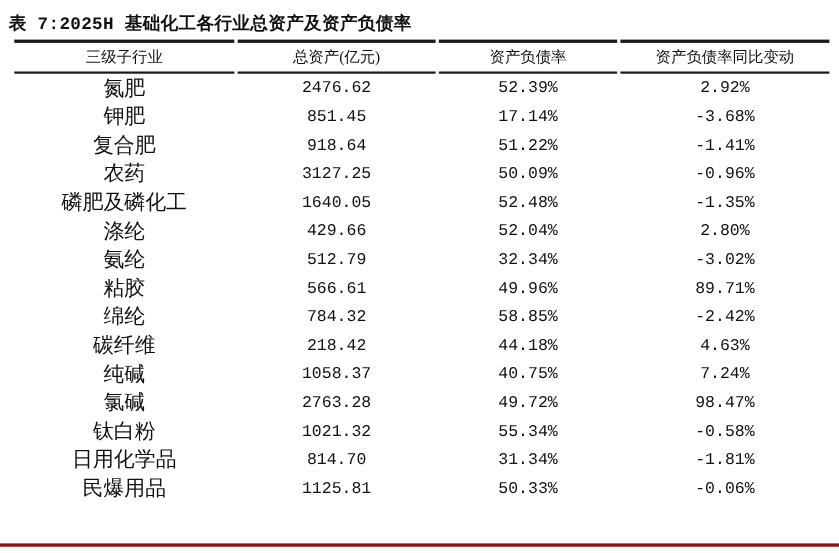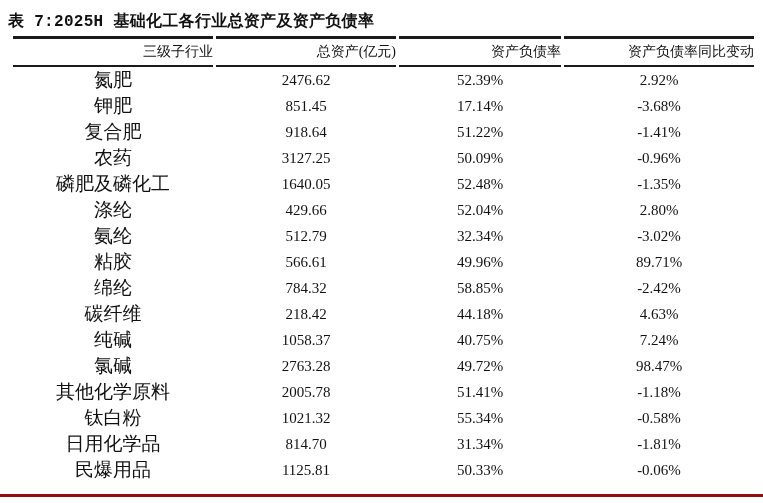--- a/index.html
+++ b/index.html
@@ -36,40 +36,40 @@
     table-layout: fixed;
     border-collapse: separate;
     border-spacing: 3px 0;
   }
   table.data-table th {
     border-top: 3px solid var(--rule);
     border-bottom: 2px solid var(--rule);
     height: 26px;
     font-weight: normal;
     font-size: 14px;
-    text-align: right;
+    text-align: center;
     vertical-align: middle;
     padding: 0;
     white-space: nowrap;
     overflow: hidden;
   }
   table.data-table td {
     height: 25px;
     text-align: center;
     vertical-align: middle;
     padding: 0;
     white-space: nowrap;
     overflow: hidden;
   }
   td.cat {
     font-family: "Liberation Serif", serif;
     font-size: 19px;
   }
   td.num {
-    font-family: Liberation Serif, serif;
+    font-family: Liberation Mono, monospace;
     font-size: 15px;
   }
   .footer-rule {
     position: absolute;
     left: 0; top: 494px;
     width: 763px; height: 3px;
   }
 </style>
 </head>
 <body>
@@ -159,26 +159,20 @@
           <td class="num">40.75%</td>
           <td class="num">7.24%</td>
         </tr>
         <tr>
           <td class="cat">氯碱</td>
           <td class="num">2763.28</td>
           <td class="num">49.72%</td>
           <td class="num">98.47%</td>
         </tr>
         <tr>
-          <td class="cat">其他化学原料</td>
-          <td class="num">2005.78</td>
-          <td class="num">51.41%</td>
-          <td class="num">-1.18%</td>
-        </tr>
-        <tr>
           <td class="cat">钛白粉</td>
           <td class="num">1021.32</td>
           <td class="num">55.34%</td>
           <td class="num">-0.58%</td>
         </tr>
         <tr>
           <td class="cat">日用化学品</td>
           <td class="num">814.70</td>
           <td class="num">31.34%</td>
           <td class="num">-1.81%</td>

